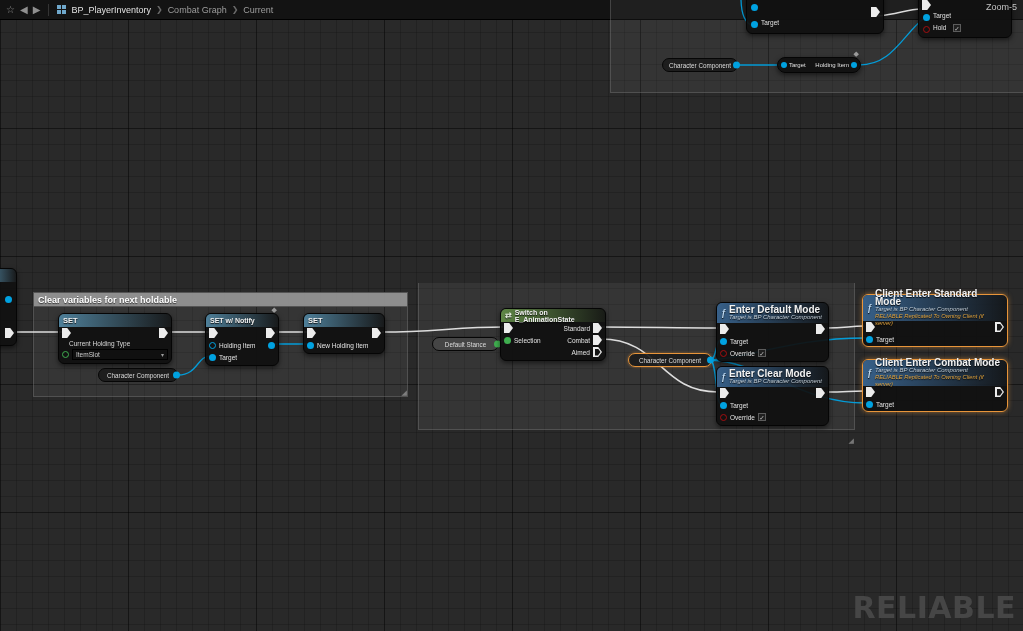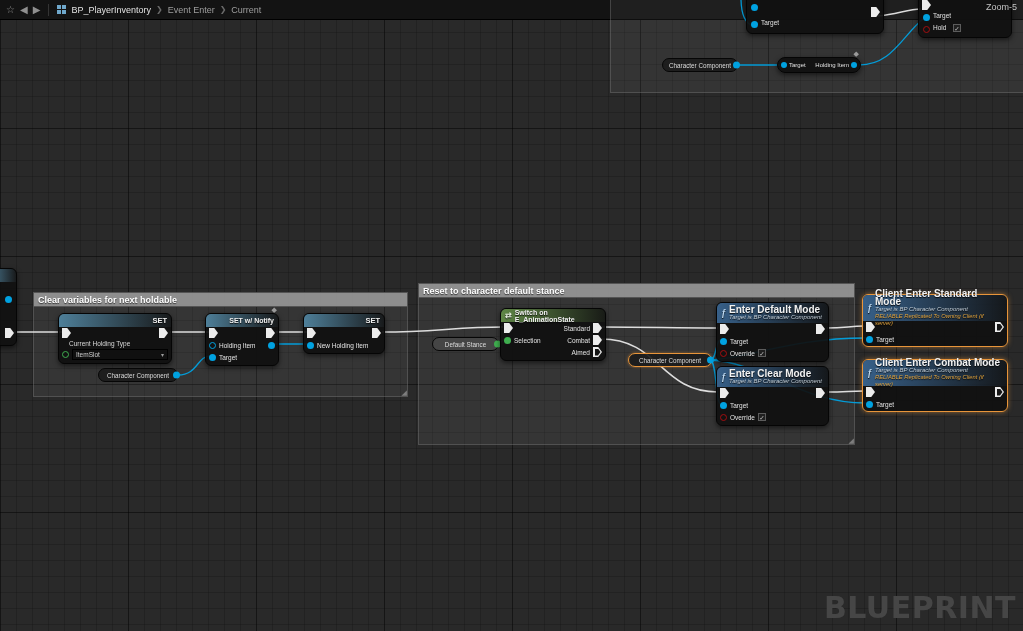--- a/index.html
+++ b/index.html
@@ -39,21 +39,21 @@
   .topc{position:absolute;z-index:2;background:rgba(255,255,255,.055);
     border-left:1px solid rgba(135,135,135,.35);border-bottom:1px solid rgba(135,135,135,.35)}
 
   svg.wires{position:absolute;inset:0;z-index:3;pointer-events:none}
 
   .node{position:absolute;z-index:4;background:rgba(16,16,16,.93);border:1px solid #050505;
     border-radius:6px;box-shadow:0 2px 5px rgba(0,0,0,.55);color:#e0e0e0}
   .node.sel{border:1.5px solid #e8953a;box-shadow:0 0 5px rgba(232,149,58,.55)}
   .nh{display:flex;align-items:center;gap:3px;padding:0 4px;border-radius:5px 5px 0 0;color:#f2f2f2;
     font-weight:bold;font-size:7.5px;text-shadow:0 1px 1px rgba(0,0,0,.85)}
-  .nh.set{height:13px;justify-content:flex-end;background:linear-gradient(90deg,#4e7f99,rgba(52,62,68,.18))}
+  .nh.set{height:13px;justify-content:flex-start;background:linear-gradient(90deg,#4e7f99,rgba(52,62,68,.18))}
   .nh.switch{height:13px;font-size:7px;background:linear-gradient(90deg,#5f8746,rgba(70,90,55,.12))}
   .nh.fn{height:20px;background:linear-gradient(90deg,rgba(57,100,143,.95),rgba(57,100,143,.07))}
   .nh.fn3{height:26px;background:linear-gradient(90deg,rgba(57,100,143,.95),rgba(57,100,143,.07))}
   .nh .col{display:flex;flex-direction:column;justify-content:center}
   .nh .t{font-size:10px;line-height:8px}
   .nh .st{font-size:6px;line-height:7px;font-style:italic;font-weight:normal;color:#c2cdd6}
   .nh .rep{font-size:5.8px;line-height:7px;font-style:italic;font-weight:normal;color:#e0a23c}
   .fnicon{font-style:italic;font-weight:bold;color:#bcd8f0;font-size:9px;line-height:9px}
   .swicon{color:#e6efe0;font-size:8px;line-height:8px}
 
@@ -86,56 +86,53 @@
   .pill.light{background:#454545}
   .pill.sel{border-color:#e8953a;box-shadow:0 0 3px rgba(232,149,58,.6)}
 
   .abs{position:absolute}
   .badge{position:absolute;top:-8px;right:1px;font-size:7px;color:#9a9a9a;line-height:7px}
 </style>
 </head>
 <body>
 
 <div class="graph"></div>
-<div class="watermark">BLUEPRINT</div>
+<div class="watermark">RELIABLE</div>
 
 <div class="topc" style="left:610px;top:0;width:413px;height:93px"></div>
 
 <div class="topbar">
   <span class="tb-icon">☆</span>
   <span class="tb-icon">◀</span>
   <span class="tb-icon">▶</span>
   <span class="tb-div"></span>
   <span class="bp-icon">
       <span></span>
       <span></span>
       <span></span>
       <span></span>
     </span>
   <span class="crumb root">BP_PlayerInventory</span>
   <span class="crumb-sep">❯</span>
-  <span class="crumb">Event Enter</span>
+  <span class="crumb">Combat Graph</span>
   <span class="crumb-sep">❯</span>
   <span class="crumb">Current</span>
 </div>
 
 <div class="zoomlbl">Zoom-5</div>
 
 <div class="comment" style="left:33px;top:292px;width:375px;height:105px">
   <div class="comment-header">
     <span>Clear variables for next holdable</span>
   </div>
   <div class="comment-body"></div>
   <span class="resize">◢</span>
 </div>
 
 <div class="comment" style="left:418px;top:283px;width:437px;height:162px">
-  <div class="comment-header">
-    <span>Reset to character default stance</span>
-  </div>
   <div class="comment-body"></div>
   <span class="resize">◢</span>
 </div>
 
 <svg class="wires" width="1023" height="631" viewBox="0 0 1023 631">
   <g fill="none" stroke="#ececec" stroke-width="1.5" opacity="0.92">
     <path d="M14,332 C40,332 46,332 62,332"></path>
     <path d="M170,332 C185,332 192,332 209,332"></path>
     <path d="M276,332 C288,332 292,332 307,332"></path>
     <path d="M382,332 C432,332 458,327 503,327"></path>

